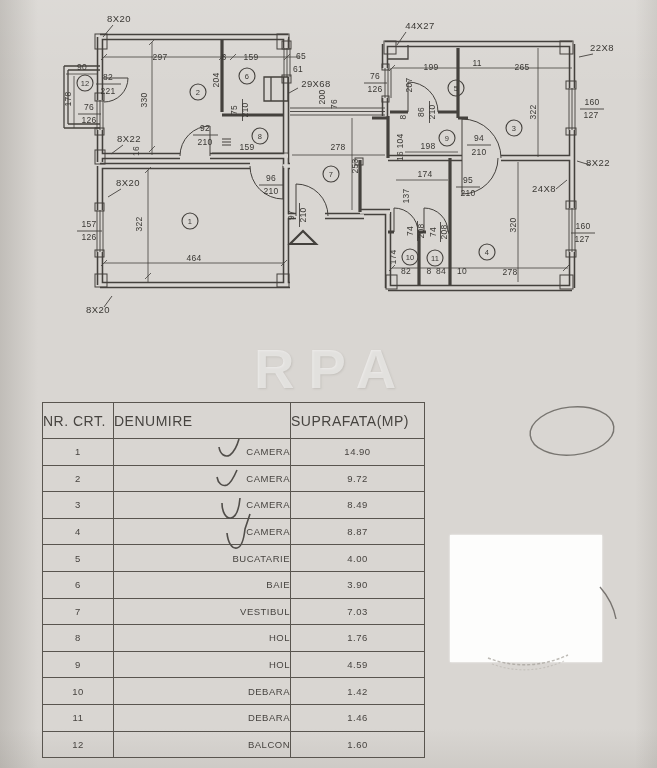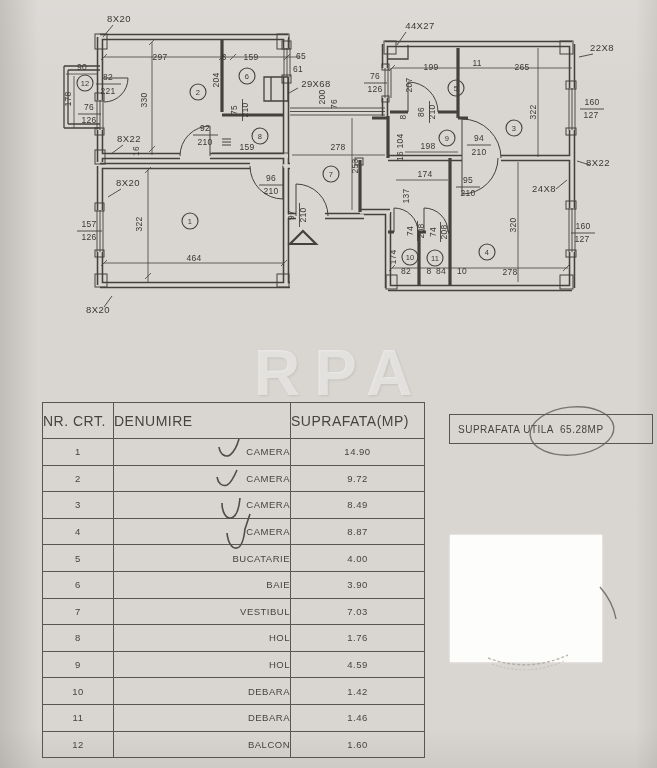--- a/index.html
+++ b/index.html
@@ -25,21 +25,21 @@
   .door{stroke-width:1;stroke:#4a4742;}
   .ldr{stroke-width:.9;stroke:#4a4742;}
   .pier{fill:#454340;stroke:none;}
   .tri{stroke-width:2.2;}
   .plan text{fill:#3a3834;font-size:8.5px;text-anchor:middle;letter-spacing:.2px;}
   .plan text.wl{font-size:9.5px;letter-spacing:.4px;}
   .plan text.rn{font-size:7.5px;}
   .rc{stroke-width:1.1;}
   .watermark{
     position:absolute;left:254px;top:336px;z-index:2;
-    font-size:64px;font-weight:bold;letter-spacing:14px;
+    font-size:56px;font-weight:bold;letter-spacing:14px;
     color:rgba(255,255,255,.5);text-shadow:1px 1px 2px rgba(140,136,128,.25);
   }
   table.areas{
     position:absolute;left:42px;top:402px;width:382px;z-index:3;
     border-collapse:collapse;table-layout:fixed;
     font-size:9.5px;color:#474440;letter-spacing:.5px;
   }
   table.areas th,table.areas td{border:1.6px solid #59554f;font-weight:normal;padding:0;}
   table.areas th{height:35px;font-size:14px;text-align:left;}
   table.areas td{height:25.6px;text-align:center;}
@@ -286,24 +286,20 @@
           <td>1.46</td>
         </tr>
         <tr>
           <td>12</td>
           <td>BALCON</td>
           <td>1.60</td>
         </tr>
       </tbody>
   </table>
 
-  <div class="sbox" id="sbox-utila">
-    <span>SUPRAFATA UTILA</span>
-    <span class="v">65.28MP</span>
-  </div>
 
   <div class="redaction"></div>
 
   <svg class="annot" width="657" height="768" viewBox="0 0 657 768">
     <g stroke="#504d49" stroke-width="1.6">
       <path d="M219,447 c1,7 6,11 11,8 c4,-3 7,-9 9,-16"></path>
       <path d="M217,477 c1,6 5,10 10,8 c4,-2 7,-8 10,-15"></path>
       <path d="M222,503 c0,9 4,16 9,15 c5,-1 8,-9 9,-20"></path>
       <path d="M227,533 c1,10 5,16 10,15 c5,-1 7,-10 8,-19 l5,-15"></path>
     </g>

